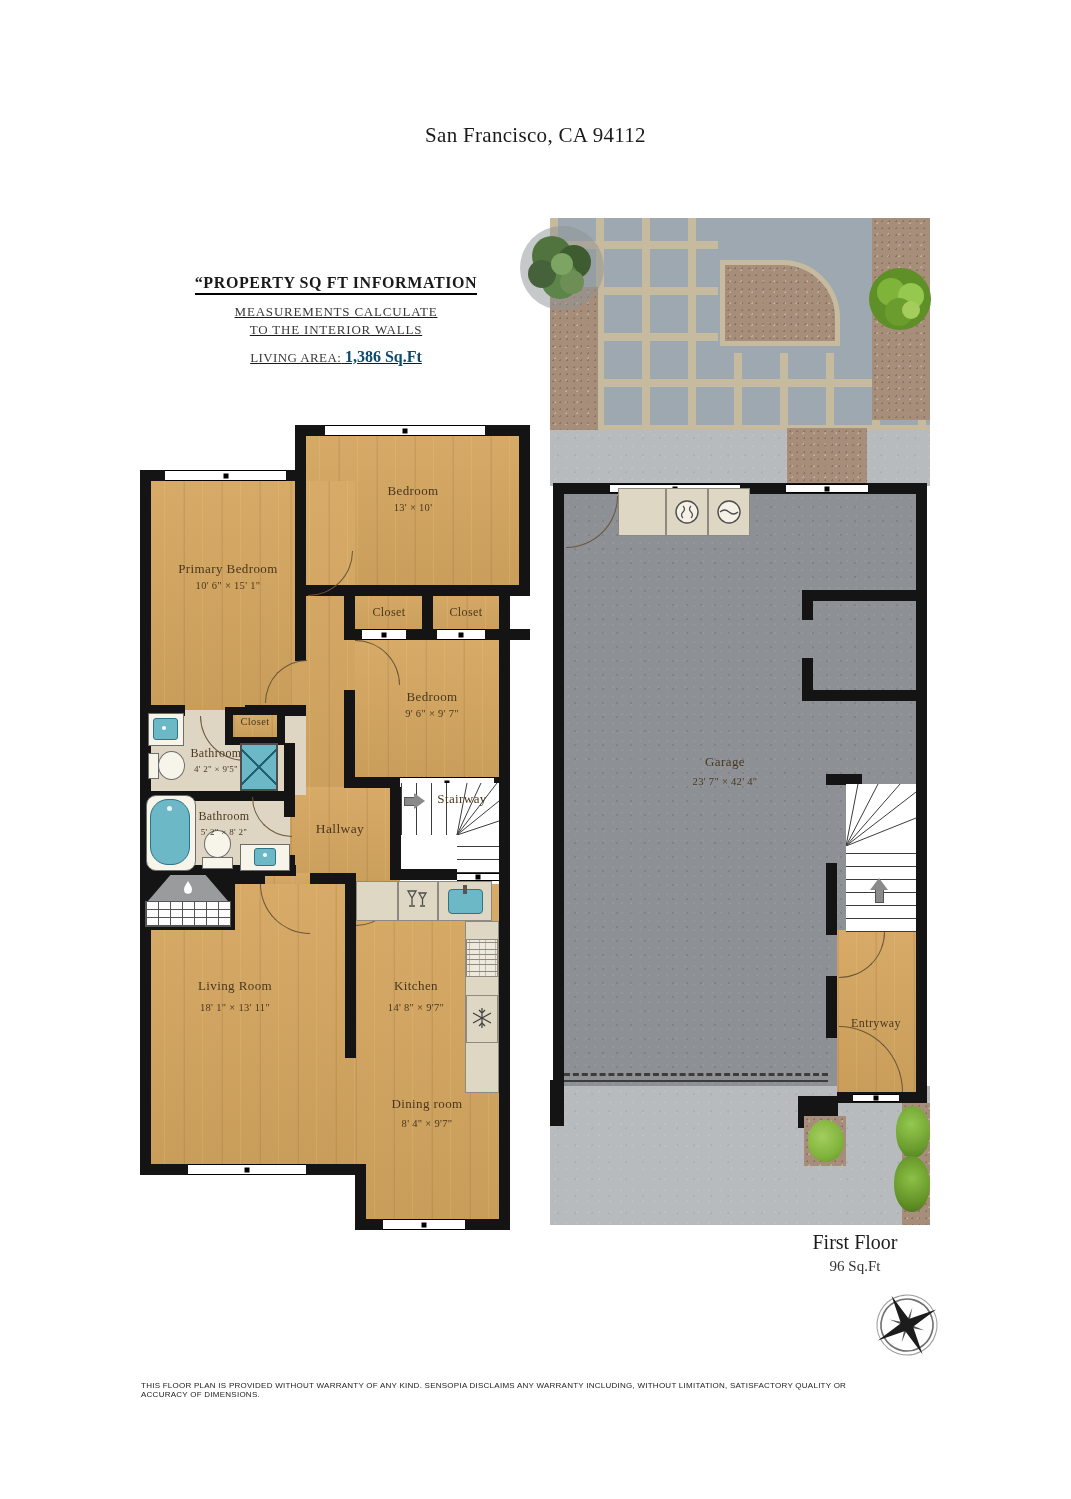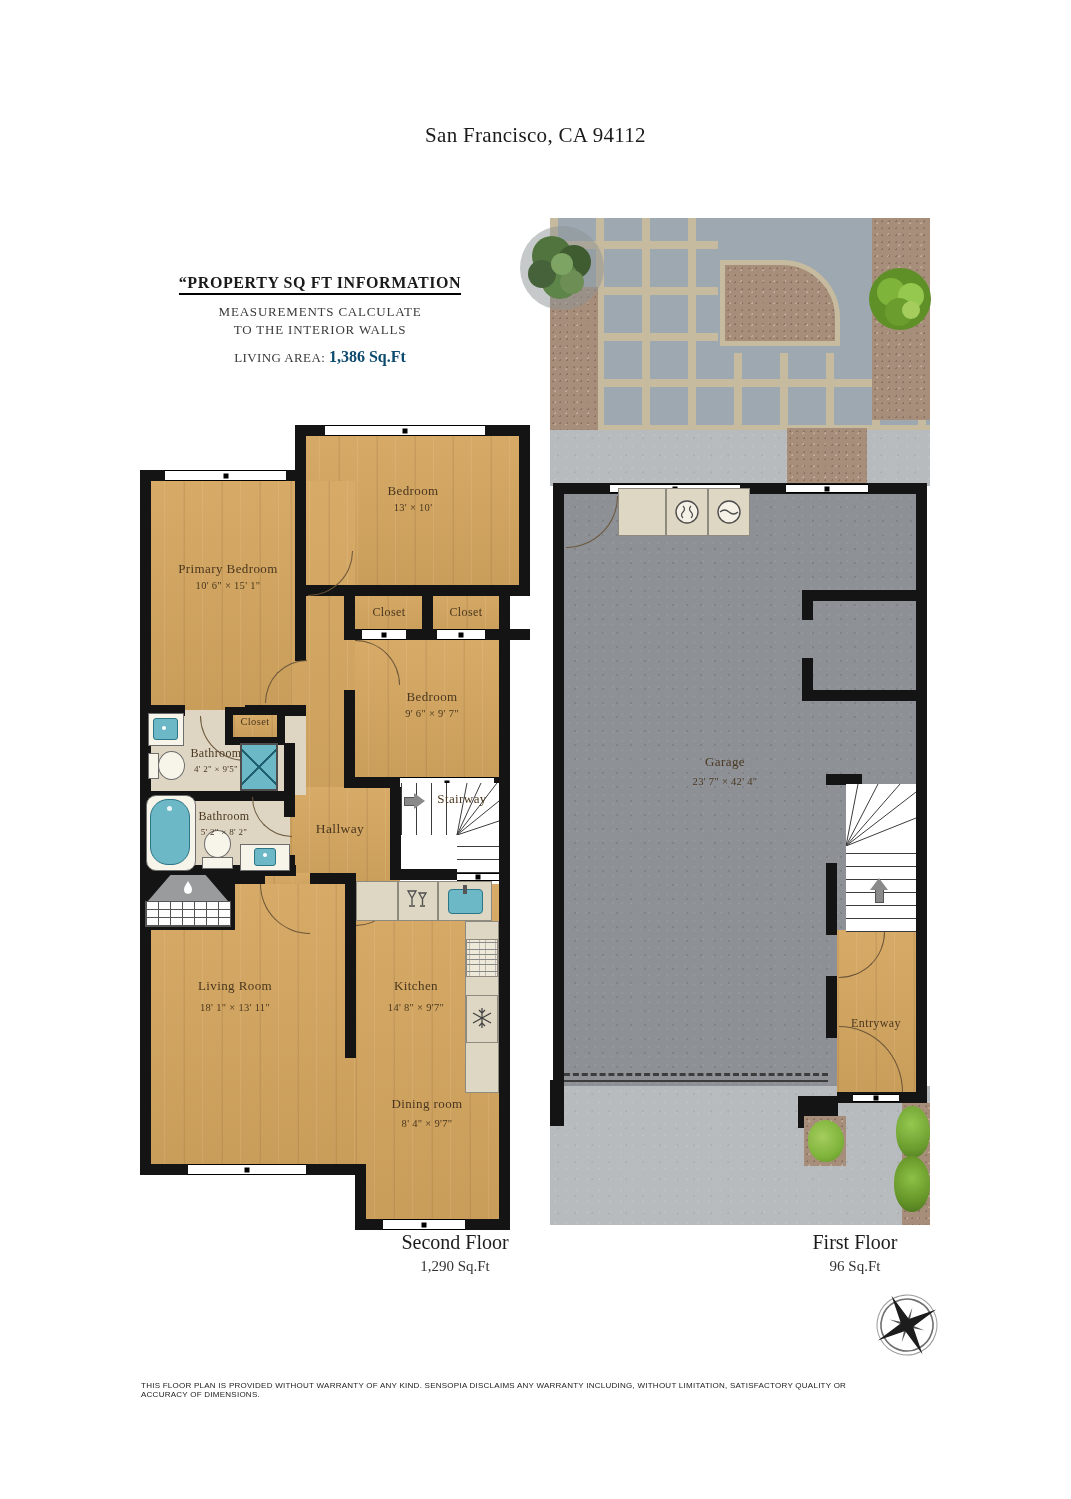--- a/index.html
+++ b/index.html
@@ -58,21 +58,21 @@
   .roomlbl .nm{font-size:13px;letter-spacing:.4px;}
   .roomlbl .dm{font-size:10.5px;margin-top:3px;letter-spacing:.3px;}
   .roomlbl.sm .nm{font-size:12px;}
   .roomlbl.sm .dm{font-size:9px;}
   .roomlbl.xs .nm{font-size:10.5px;}
   
   .title-wrap{position:absolute;left:0;right:0;top:60px;text-align:center;}
   .title{display:inline-block;font-size:34px;font-weight:bold;letter-spacing:.5px;
     border-bottom:3px solid #000;padding:0 10px 3px;}
   .subtitle{position:absolute;left:0;right:0;top:123px;text-align:center;font-size:21px;letter-spacing:.3px;}
-  .propinfo{position:absolute;left:170px;top:274px;width:300px;text-align:center;}
+  .propinfo{position:absolute;left:186px;top:274px;width:300px;text-align:center;text-decoration:underline;}
   .propinfo .hd{display:inline-block;font-size:16px;font-weight:bold;letter-spacing:.6px;border-bottom:2px solid #000;padding-bottom:1px;}
   .propinfo .ln{font-size:13px;letter-spacing:.8px;color:#3a3a3a;margin-top:2px;}
   .propinfo .ln:first-of-type{margin-top:9px;}
   .propinfo .la{margin-top:10px;font-size:13px;letter-spacing:.4px;color:#3a3a3a;}
   .propinfo .la b{font-size:16px;color:#0c4a6e;letter-spacing:0;}
   .caption{position:absolute;width:200px;text-align:center;}
   .caption .c1{font-size:20px;color:#1c1c1c;}
   .caption .c2{font-size:15px;color:#333;margin-top:4px;}
   .disclaimer{position:absolute;left:141px;top:1381px;width:750px;font-family:"Liberation Sans",sans-serif;
     font-size:8px;letter-spacing:.25px;color:#1a1a1a;}
@@ -387,24 +387,20 @@
 
     <div class="roomlbl" style="left:175px;top:536px;">
       <div class="nm">Garage</div>
       <div class="dm" style="margin-top:6px">23' 7" × 42' 4"</div>
     </div>
     <div class="roomlbl sm" style="left:326px;top:798px;">
       <div class="nm">Entryway</div>
     </div>
   </div>
 
-  <div class="caption" style="left:355px;top:1231px;">
-    <div class="c1">Second Floor</div>
-    <div class="c2">1,290 Sq.Ft</div>
-  </div>
   <div class="caption" style="left:755px;top:1231px;">
     <div class="c1">First Floor</div>
     <div class="c2">96 Sq.Ft</div>
   </div>
 
   <svg width="74" height="74" viewBox="-37 -37 74 74" style="position:absolute;left:870px;top:1288px;transform:rotate(-28deg);">
     <circle r="30" fill="none" stroke="#9a9a9a" stroke-width="1"></circle>
     <circle r="26" fill="none" stroke="#6f6f6f" stroke-width="1.6"></circle>
     <path d="M13 -13 L3.5 -1.5 L1.5 -3.5 Z M13 13 L1.5 3.5 L3.5 1.5 Z M-13 13 L-3.5 1.5 L-1.5 3.5 Z M-13 -13 L-1.5 -3.5 L-3.5 -1.5 Z" fill="#555"></path>
     <path d="M0 -33 L4.5 -4.5 L33 0 L4.5 4.5 L0 33 L-4.5 4.5 L-33 0 L-4.5 -4.5 Z" fill="#1c1c1c"></path>

